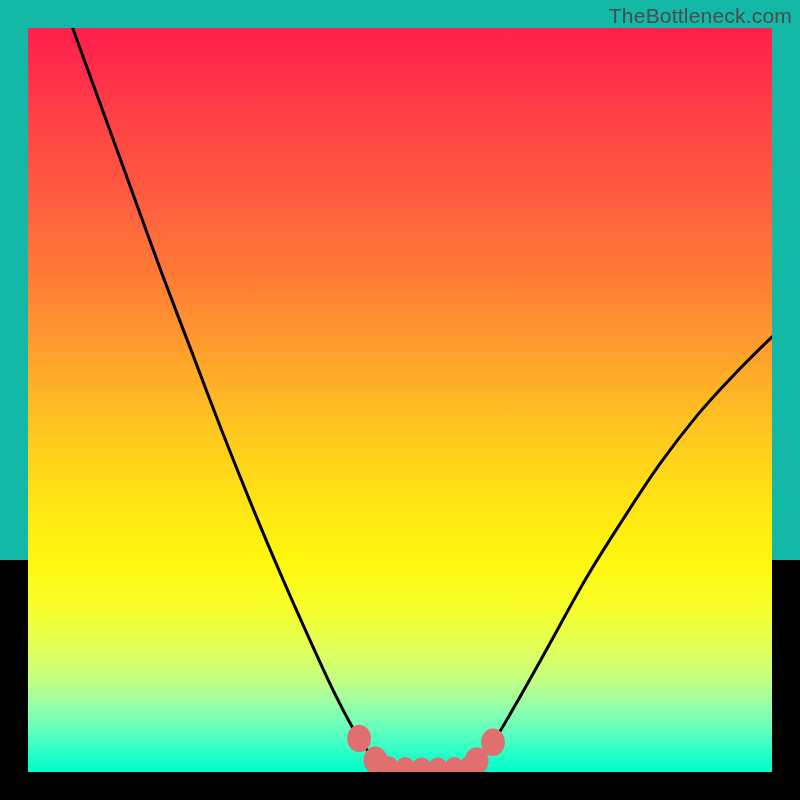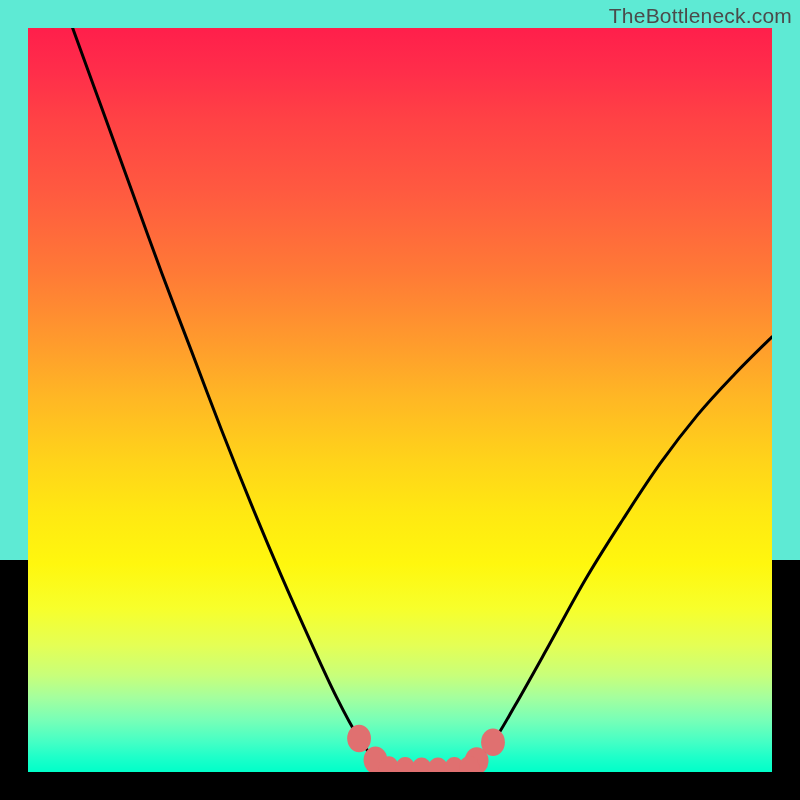--- a/index.html
+++ b/index.html
@@ -9,21 +9,21 @@
     height: 800px;
     overflow: hidden;
     background: #000;
     font-family: Arial, Helvetica, sans-serif;
   }
   .frame {
     position: absolute;
     top: 0; left: 0;
     width: 800px;
     height: 560px;
-    background: #5eead4;
+    background: #14b8a6;
   }
   .plot-area {
     position: absolute;
     top: 28px;
     left: 28px;
     width: 744px;
     height: 744px;
     overflow: hidden;
   }
   

